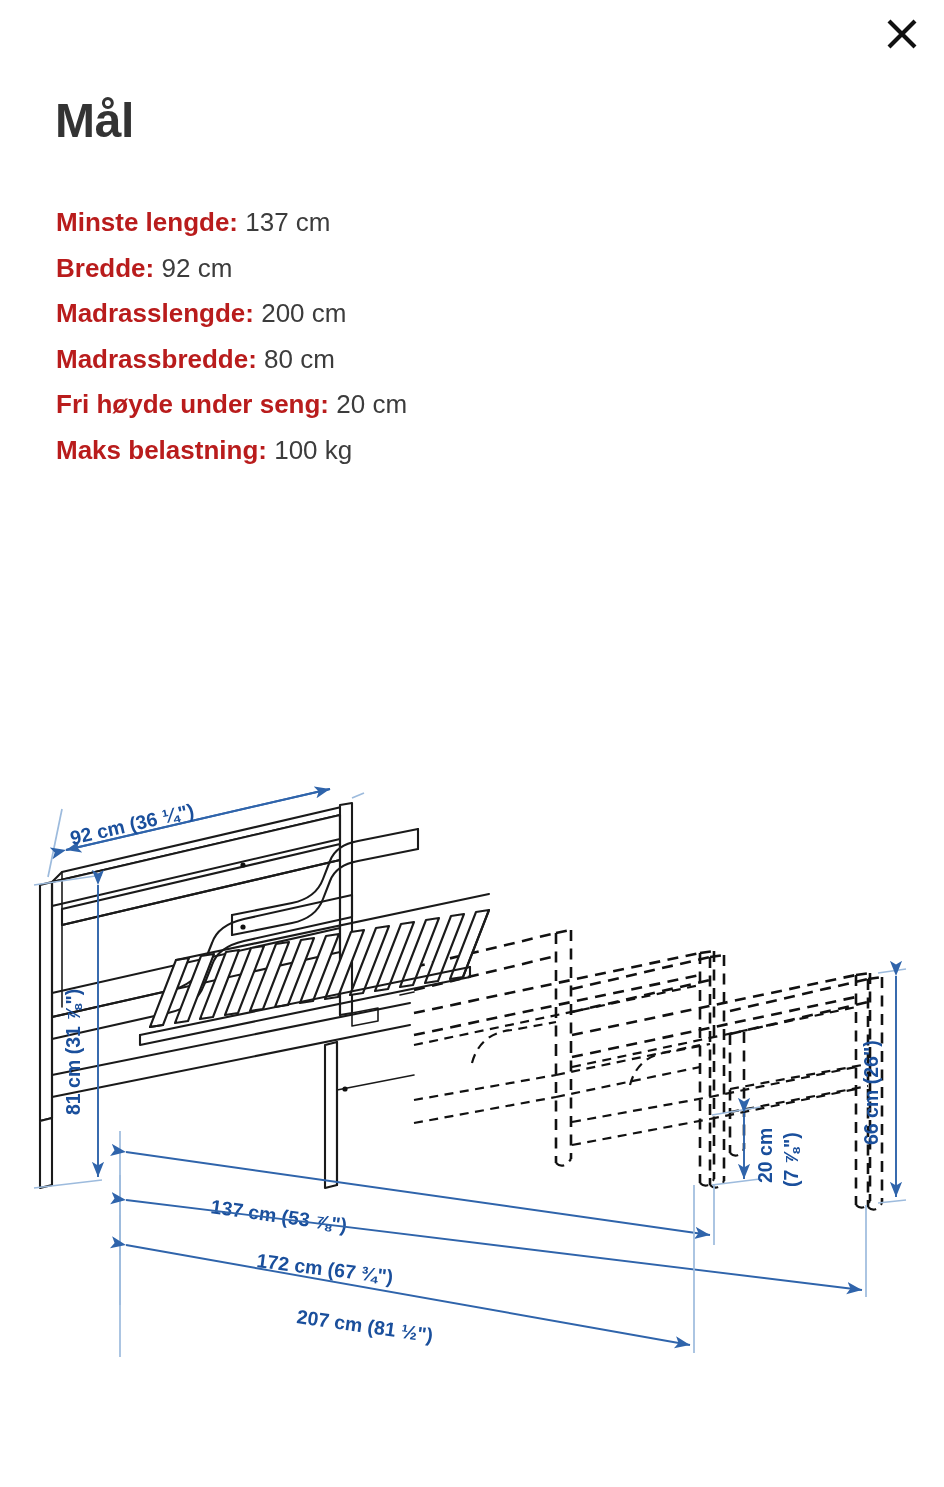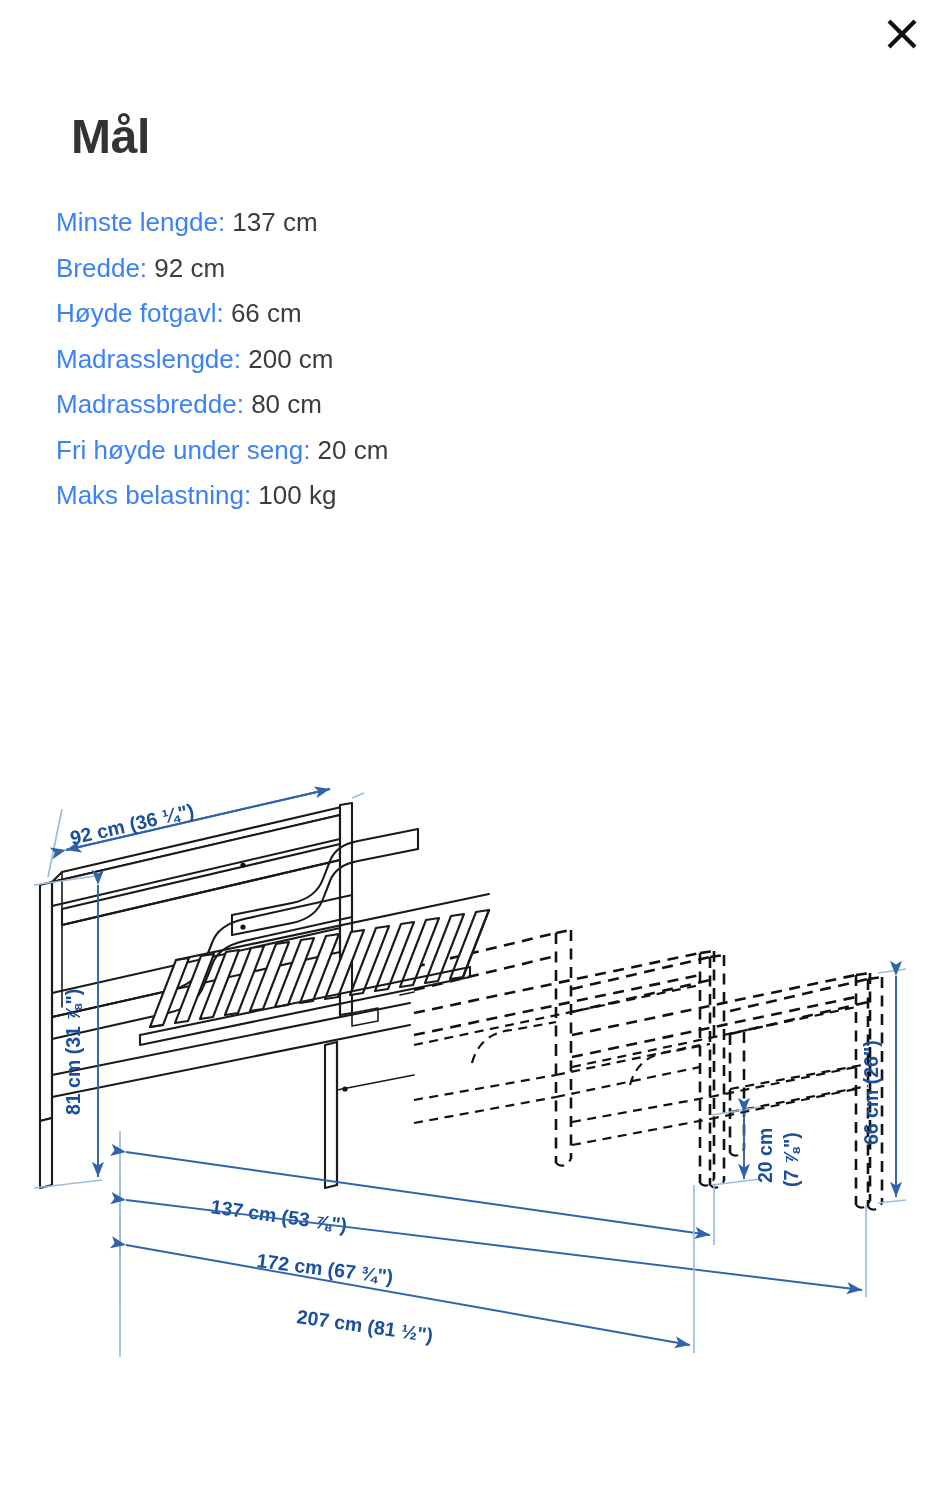--- a/index.html
+++ b/index.html
@@ -34,41 +34,41 @@
 
   #page-title {
     position: absolute;
     left: 55px;
     top: 95px;
     font-size: 48px;
     font-weight: bold;
     color: #333333;
     letter-spacing: -0.3px;
     line-height: 1.1;
-    margin: 16px;
+    margin: 0;
   }
 
   #spec-list {
     position: absolute;
     left: 56px;
     top: 200px;
     width: 700px;
     list-style: none;
     margin: 0;
     padding: 0;
   }
   .spec-row {
     font-size: 26px;
     line-height: 45.5px;
     color: #333333;
     white-space: nowrap;
   }
   .spec-label {
-    font-weight: normal;
-    color: #3b82f6;
+    font-weight: bold;
+    color: #b91c1c;
   }
   .spec-value {
     font-weight: normal;
     color: #3c3c3c;
     margin-top: 25px;
   }
 
   #diagram-wrap {
     position: absolute;
     left: 0;
@@ -108,24 +108,20 @@
 <h1 id="page-title">Mål</h1>
 
 <ul id="spec-list">
   <li class="spec-row">
     <span class="spec-label">Minste lengde:</span>
     <span class="spec-value">137 cm</span>
   </li>
   <li class="spec-row">
     <span class="spec-label">Bredde:</span>
     <span class="spec-value">92 cm</span>
-  </li>
-  <li class="spec-row">
-    <span class="spec-label">Høyde fotgavl:</span>
-    <span class="spec-value">66 cm</span>
   </li>
   <li class="spec-row">
     <span class="spec-label">Madrasslengde:</span>
     <span class="spec-value">200 cm</span>
   </li>
   <li class="spec-row">
     <span class="spec-label">Madrassbredde:</span>
     <span class="spec-value">80 cm</span>
   </li>
   <li class="spec-row">

